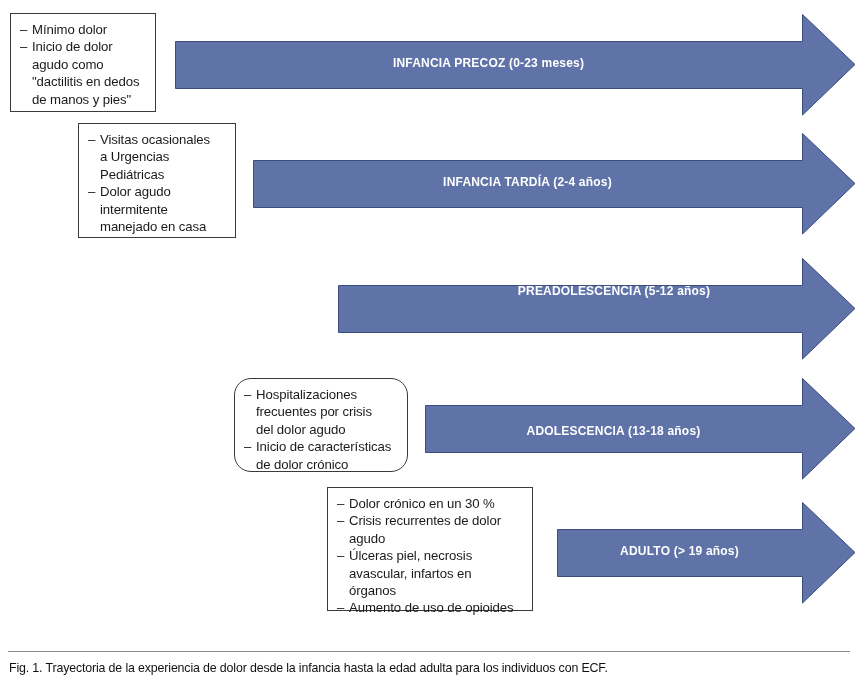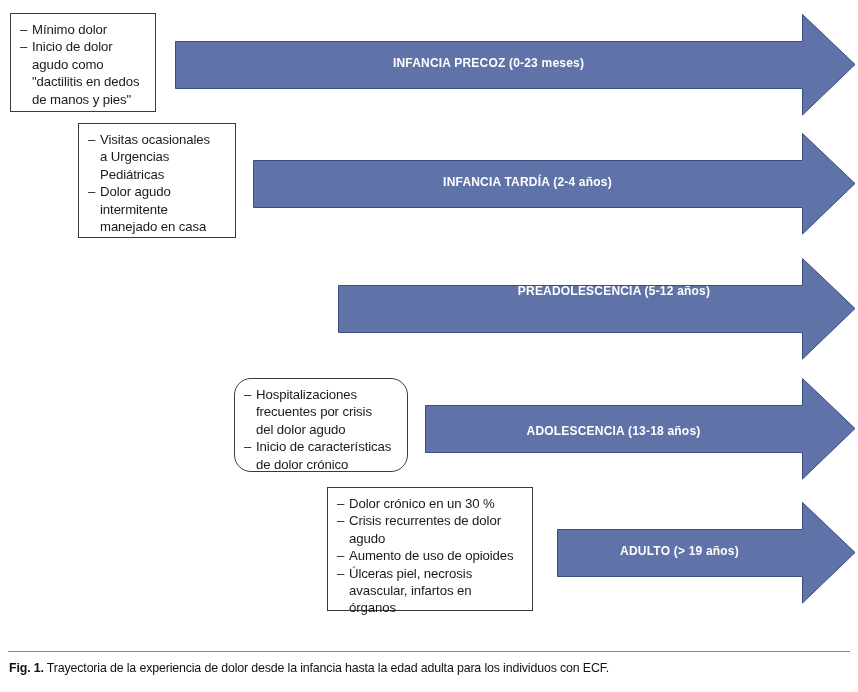--- a/index.html
+++ b/index.html
@@ -82,21 +82,21 @@
     position: absolute;
     left: 9px;
     top: 660px;
     width: 840px;
     font-size: 12.4px;
     line-height: 16px;
     color: #111111;
     letter-spacing: -0.15px;
   }
   #caption .cap-label {
-    font-weight: bold;
+    font-weight: normal;
   }
 </style>
 </head>
 <body>
 
 <div id="figure">
 
   <div class="note-box" style="left:10px; top:13px; width:146px; height:99px;">
     <ul class="note-list">
       <li class="note-item">Mínimo dolor</li>
@@ -155,24 +155,24 @@
       <polygon points="0.5,27.5 377.5,27.5 377.5,0.5 430,50.5 377.5,101 377.5,74.5 0.5,74.5" fill="#5f73a8" stroke="#3c4d80" stroke-width="1"></polygon>
     </svg>
   </div>
   <div class="arrow-label" style="left:425px; top:424px; width:377px;">ADOLESCENCIA (13-18 años)</div>
 
   <div class="note-box" style="left:327px; top:487px; width:206px; height:124px;">
     <ul class="note-list">
       <li class="note-item">Dolor crónico en un 30 %</li>
       <li class="note-item">Crisis recurrentes de dolor
 agudo</li>
-      <li class="note-item">Aumento de uso de opioides</li>
       <li class="note-item">Úlceras piel, necrosis
 avascular, infartos en
 órganos</li>
+      <li class="note-item">Aumento de uso de opioides</li>
     </ul>
   </div>
 
   <div class="arrow" style="left:557px; top:502px; width:299px; height:102px;">
     <svg width="299" height="102" viewBox="0 0 299 102" aria-hidden="true">
       <polygon points="0.5,27.5 245.5,27.5 245.5,0.5 298,50.5 245.5,101 245.5,74.5 0.5,74.5" fill="#5f73a8" stroke="#3c4d80" stroke-width="1"></polygon>
     </svg>
   </div>
   <div class="arrow-label" style="left:557px; top:544px; width:245px;">ADULTO (&gt; 19 años)</div>
 

